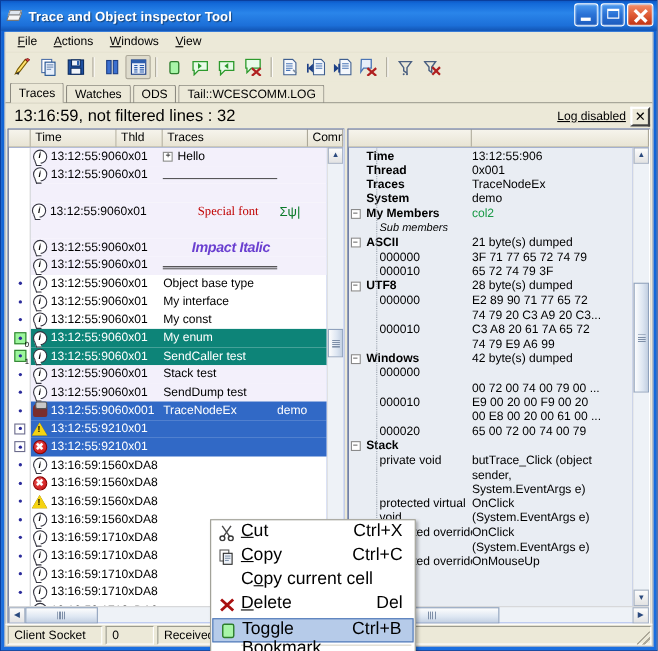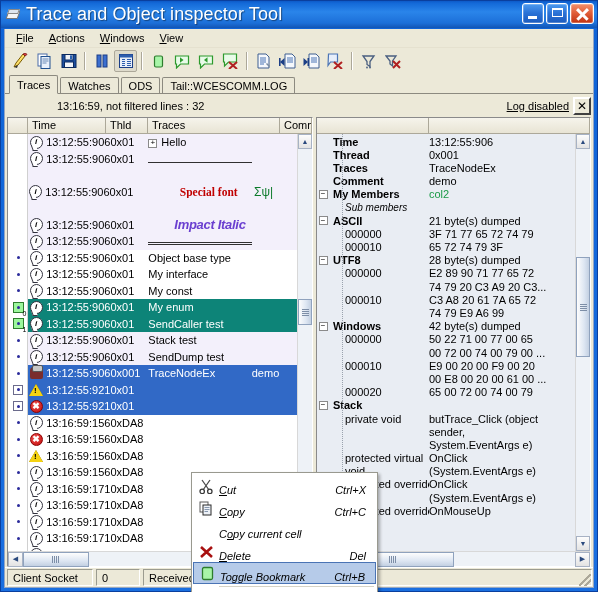--- a/index.html
+++ b/index.html
@@ -44,22 +44,22 @@
   }
   .tb-icon .dia2 {
     position: absolute; left: 2px; top: 2px;
     width: 11px; height: 5px;
     background: #dfe6ee;
     transform: skewX(-20deg);
     border: 1px solid #888;
   }
   .titlebar .tb-title {
     color: #fff;
-    font-weight: normal;
-    font-size: 18px;
+    font-weight: bold;
+    font-size: 12px;
     text-shadow: 1px 1px 1px rgba(0,0,0,.45);
     white-space: nowrap;
     letter-spacing: .1px;
   }
   .winbtns {
     position: absolute;
     right: 3px; top: 2px;
     display: flex; gap: 2px;
   }
   .winbtn {
@@ -178,21 +178,21 @@
   }
 
   
   .filterbar {
     height: 23px;
     display: flex; align-items: center;
     padding: 0 2px 0 8px;
     background: #ece9d8;
     position: relative;
   }
-  .filterbar .ftext { font-size: 11px; color: #000; margin-left: 44px; }
+  .filterbar .ftext { font-size: 15px; color: #000; }
   .filterbar .spacer { flex: 1; }
   .logdisabled {
     font-size: 11px; color: #000;
     text-decoration: underline;
     margin-right: 4px;
   }
   .closebox {
     width: 18px; height: 18px;
     border: 2px solid;
     border-color: #fff #404040 #404040 #fff;
@@ -358,21 +358,21 @@
   .exp {
     width: 9px; height: 9px;
     border: 1px solid #8a8a8a;
     background: #fff;
     display: inline-flex; align-items: center; justify-content: center;
     font-size: 8px; line-height: 1; color: #000;
     margin-right: 4px;
     vertical-align: middle;
   }
   .special-font {
-    color: #c00000; font-weight: bold; font-size: 11.5px;
+    color: #c00000; font-weight: normal; font-size: 11.5px;
     font-family: "Liberation Serif", serif;
   }
   .greek { color: #0b7a2a; font-size: 12px; margin-left: 10px; }
   .impact-italic {
     color: #6a3fd0; font-weight: bold; font-style: italic;
     font-size: 13px; letter-spacing: -0.3px;
     font-family: "Liberation Sans", sans-serif;
   }
   .hr-line { border-top: 1.5px solid #303030; height:0; }
 
@@ -459,25 +459,24 @@
     left: 186px; top: 355px;
     width: 187px;
     background: #fff;
     border: 1px solid #99998f;
     box-shadow: 2px 2px 3px rgba(0,0,0,.3);
     z-index: 50;
     padding: 1px;
   }
   .ctxitem {
     height: 22px;
-    display: flex; align-items: flex-end;
-    font-size: 11px;
+    display: flex; align-items: flex-start;
+    font-size: 16px;
     color: #000;
     position: relative;
-    font-style: italic;
   }
   .ctxitem.hl {
     background: #b6cbe9;
     border: 1px solid #4a74b5;
   }
   .ctx-ic {
     width: 26px; height: 20px;
     display: flex; align-items: center; justify-content: center;
     flex: none;
   }
@@ -1044,21 +1043,21 @@
                 <span class="t-key bold">Thread</span>
                 <span class="t-val">0x001</span>
               </div>
             <div class="trow">
                 <span class="t-ind"></span>
                 <span class="t-key bold">Traces</span>
                 <span class="t-val">TraceNodeEx</span>
               </div>
             <div class="trow">
                 <span class="t-ind"></span>
-                <span class="t-key bold">Comment</span>
+                <span class="t-key bold">System</span>
                 <span class="t-val">demo</span>
               </div>
             <div class="trow">
                 <span class="t-ind">
                   <span class="exp">−</span>
                 </span>
                 <span class="t-key bold">My Members</span>
                 <span class="t-val green">col2</span>
               </div>
             <div class="trow">
@@ -1113,21 +1112,20 @@
             <div class="trow">
                 <span class="t-ind">
                   <span class="exp">−</span>
                 </span>
                 <span class="t-key bold">Windows</span>
                 <span class="t-val">42 byte(s) dumped</span>
               </div>
             <div class="trow">
                 <span class="t-ind"></span>
                 <span class="t-key" style="padding-left:12px">000000</span>
-                <span class="t-val">50 22 71 00 77 00 65</span>
               </div>
             <div class="trow">
                 <span class="t-ind"></span>
                 <span class="t-key" style="padding-left:12px"></span>
                 <span class="t-val">00 72 00 74 00 79 00 ...</span>
               </div>
             <div class="trow">
                 <span class="t-ind"></span>
                 <span class="t-key" style="padding-left:12px">000010</span>
                 <span class="t-val">E9 00 20 00 F9 00 20</span>

